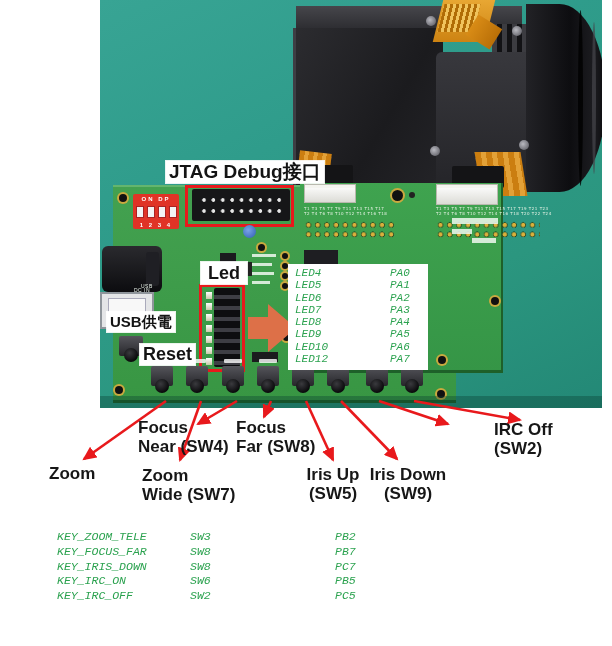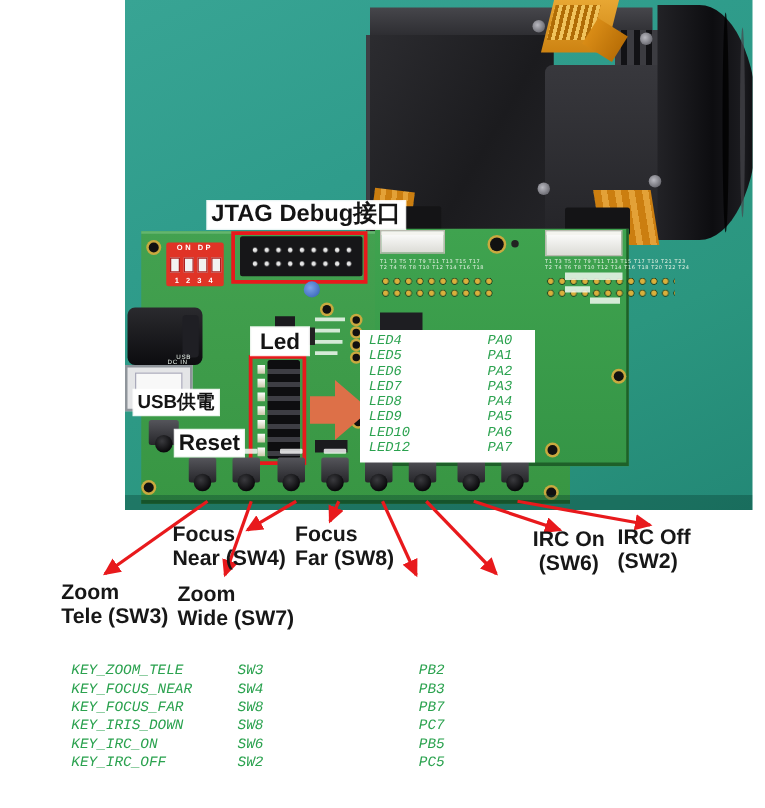--- a/index.html
+++ b/index.html
@@ -280,55 +280,53 @@
       <line x1="271" y1="401" x2="264" y2="417" marker-end="url(#ah)"></line>
       <line x1="306" y1="401" x2="333" y2="460" marker-end="url(#ah)"></line>
       <line x1="341" y1="401" x2="397" y2="459" marker-end="url(#ah)"></line>
       <line x1="379" y1="401" x2="448" y2="424" marker-end="url(#ah)"></line>
       <line x1="414" y1="401" x2="520" y2="420" marker-end="url(#ah)"></line>
     </g>
   </svg>
 
   <div class="sw-label" style="left:49px;top:465px;">
     <div>Zoom</div>
-      <div>Tele (SW3)</div>
   </div>
   <div class="sw-label" style="left:142px;top:467px;">
     <div>Zoom</div>
       <div>Wide (SW7)</div>
   </div>
   <div class="sw-label" style="left:138px;top:419px;">
     <div>Focus</div>
       <div>Near (SW4)</div>
   </div>
   <div class="sw-label" style="left:236px;top:419px;">
     <div>Focus</div>
       <div>Far (SW8)</div>
   </div>
-  <div class="sw-label" style="left:425px;top:423px;width:60px;text-align:center;">
-    <div>IRC On</div>
-      <div>(SW6)</div>
+  <div class="sw-label" style="left:303px;top:466px;width:60px;text-align:center;">
+    <div>Iris Up</div>
+      <div>(SW5)</div>
+  </div>
+  <div class="sw-label" style="left:368px;top:466px;width:80px;text-align:center;">
+    <div>Iris Down</div>
+      <div>(SW9)</div>
   </div>
   <div class="sw-label" style="left:494px;top:421px;width:66px;text-align:left;">
     <div>IRC Off</div>
       <div>(SW2)</div>
   </div>
 
   <div class="abs" style="left:47px;top:530px;width:330px;margin-left:10px;">
     <div class="kt-row">
         <span class="kt-key">KEY_ZOOM_TELE</span>
         <span class="kt-sw">SW3</span>
         <span class="kt-port">PB2</span>
       </div>
     <div class="kt-row">
-        <span class="kt-key">KEY_FOCUS_NEAR</span>
-        <span class="kt-sw">SW4</span>
-        <span class="kt-port">PB3</span>
-      </div>
-    <div class="kt-row">
         <span class="kt-key">KEY_FOCUS_FAR</span>
         <span class="kt-sw">SW8</span>
         <span class="kt-port">PB7</span>
       </div>
     <div class="kt-row">
         <span class="kt-key">KEY_IRIS_DOWN</span>
         <span class="kt-sw">SW8</span>
         <span class="kt-port">PC7</span>
       </div>
     <div class="kt-row">

